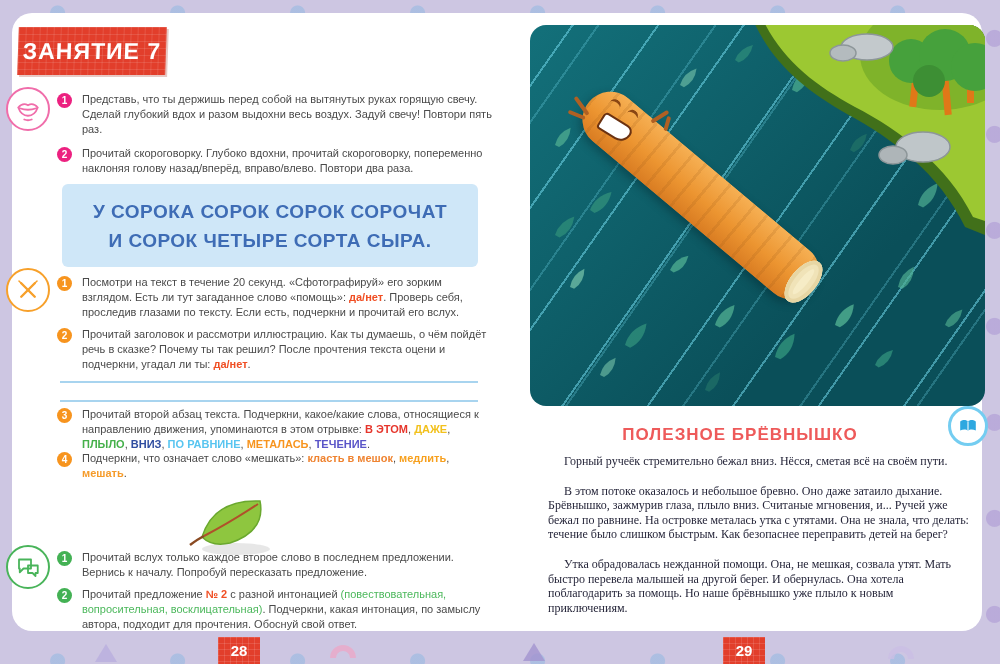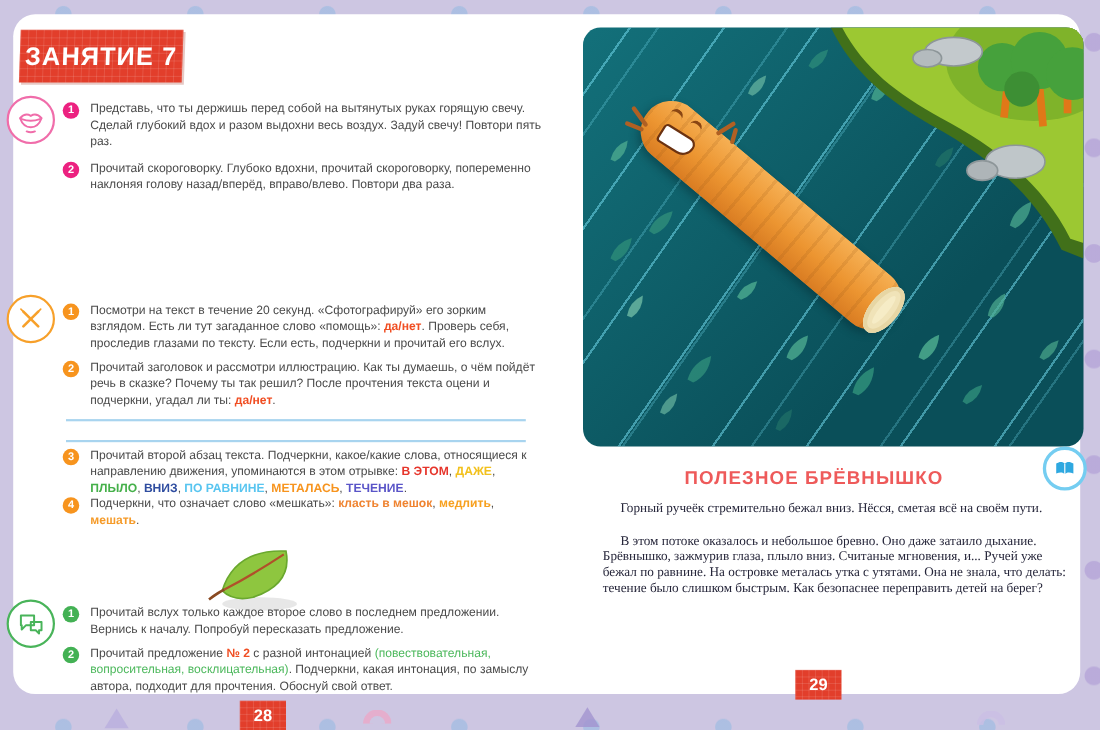--- a/index.html
+++ b/index.html
@@ -130,20 +130,24 @@
   </div>
   <div class="task" style="top:79px;">
     <span class="badge pink">1</span>
     <p class="task-text">Представь, что ты держишь перед собой на вытянутых руках горящую свечу. Сделай глубокий вдох и разом выдохни весь воздух. Задуй свечу! Повтори пять раз.</p>
   </div>
   <div class="task" style="top:133px;">
     <span class="badge pink">2</span>
     <p class="task-text">Прочитай скороговорку. Глубоко вдохни, прочитай скороговорку, попеременно наклоняя голову назад/вперёд, вправо/влево. Повтори два раза.</p>
   </div>
 
+  <div class="twister">
+    <span>У СОРОКА СОРОК СОРОК СОРОЧАТ</span>
+    <span>И СОРОК ЧЕТЫРЕ СОРТА СЫРА.</span>
+  </div>
 
   <div class="sec-icon" style="top:255px;border:2.5px solid #f7a02a;">
     <svg width="30" height="30" viewBox="0 0 40 40" fill="none" stroke="#f7a02a" stroke-width="3.2" stroke-linecap="round">
       <path d="M11,29 L29,11"></path>
       <path d="M11,11 L29,29"></path>
       <path d="M29,11 l3,-3" stroke-width="2"></path>
       <path d="M11,11 l-3,-3" stroke-width="2"></path>
     </svg>
   </div>
   <div class="task" style="top:262px;">
@@ -260,23 +264,24 @@
   <div class="book-badge">
     <svg width="26" height="26" viewBox="0 0 40 40">
       <path d="M8,13 C13,9.5 17.5,10.5 20,13 C22.5,10.5 27,9.5 32,13 L32,27 C27,24.5 22.5,25 20,27.5 C17.5,25 13,24.5 8,27 Z" fill="#2ea8e0"></path>
       <path d="M20,13 L20,27.5" stroke="#ffffff" stroke-width="1.6"></path>
     </svg>
   </div>
 
   <div class="story">
       <p>Горный ручеёк стремительно бежал вниз. Нёсся, сметая всё на своём пути.</p>
       <p>В этом потоке оказалось и небольшое бревно. Оно даже затаило дыхание. Брёвнышко, зажмурив глаза, плыло вниз. Считаные мгновения, и... Ручей уже бежал по равнине. На островке металась утка с утятами. Она не знала, что делать: течение было слишком быстрым. Как безопаснее переправить детей на берег?</p>
+      <p>Утка обрадовалась нежданной помощи. Она, не мешкая, созвала утят. Мать быстро перевела малышей на другой берег. И обернулась. Она хотела поблагодарить за помощь. Но наше брёвнышко уже плыло к новым приключениям.</p>
     </div>
 
 </div>
 
 <div class="pagenum" style="left:218px;top:637px;">28</div>
-<div class="pagenum" style="left:723px;top:609px;text-align:center;">29</div>
+<div class="pagenum" style="left:723px;top:637px;text-align:center;">29</div>
 
 <div class="deco ring" style="left:330px;top:645px;"></div>
 <div class="deco tri" style="left:523px;top:643px;"></div>
 <div class="deco ring" style="left:888px;top:646px;border-color:#cbbfe5;"></div>
 <div class="deco tri" style="left:95px;top:644px;border-bottom-color:#b9aede;"></div>
 
 </body></html>

